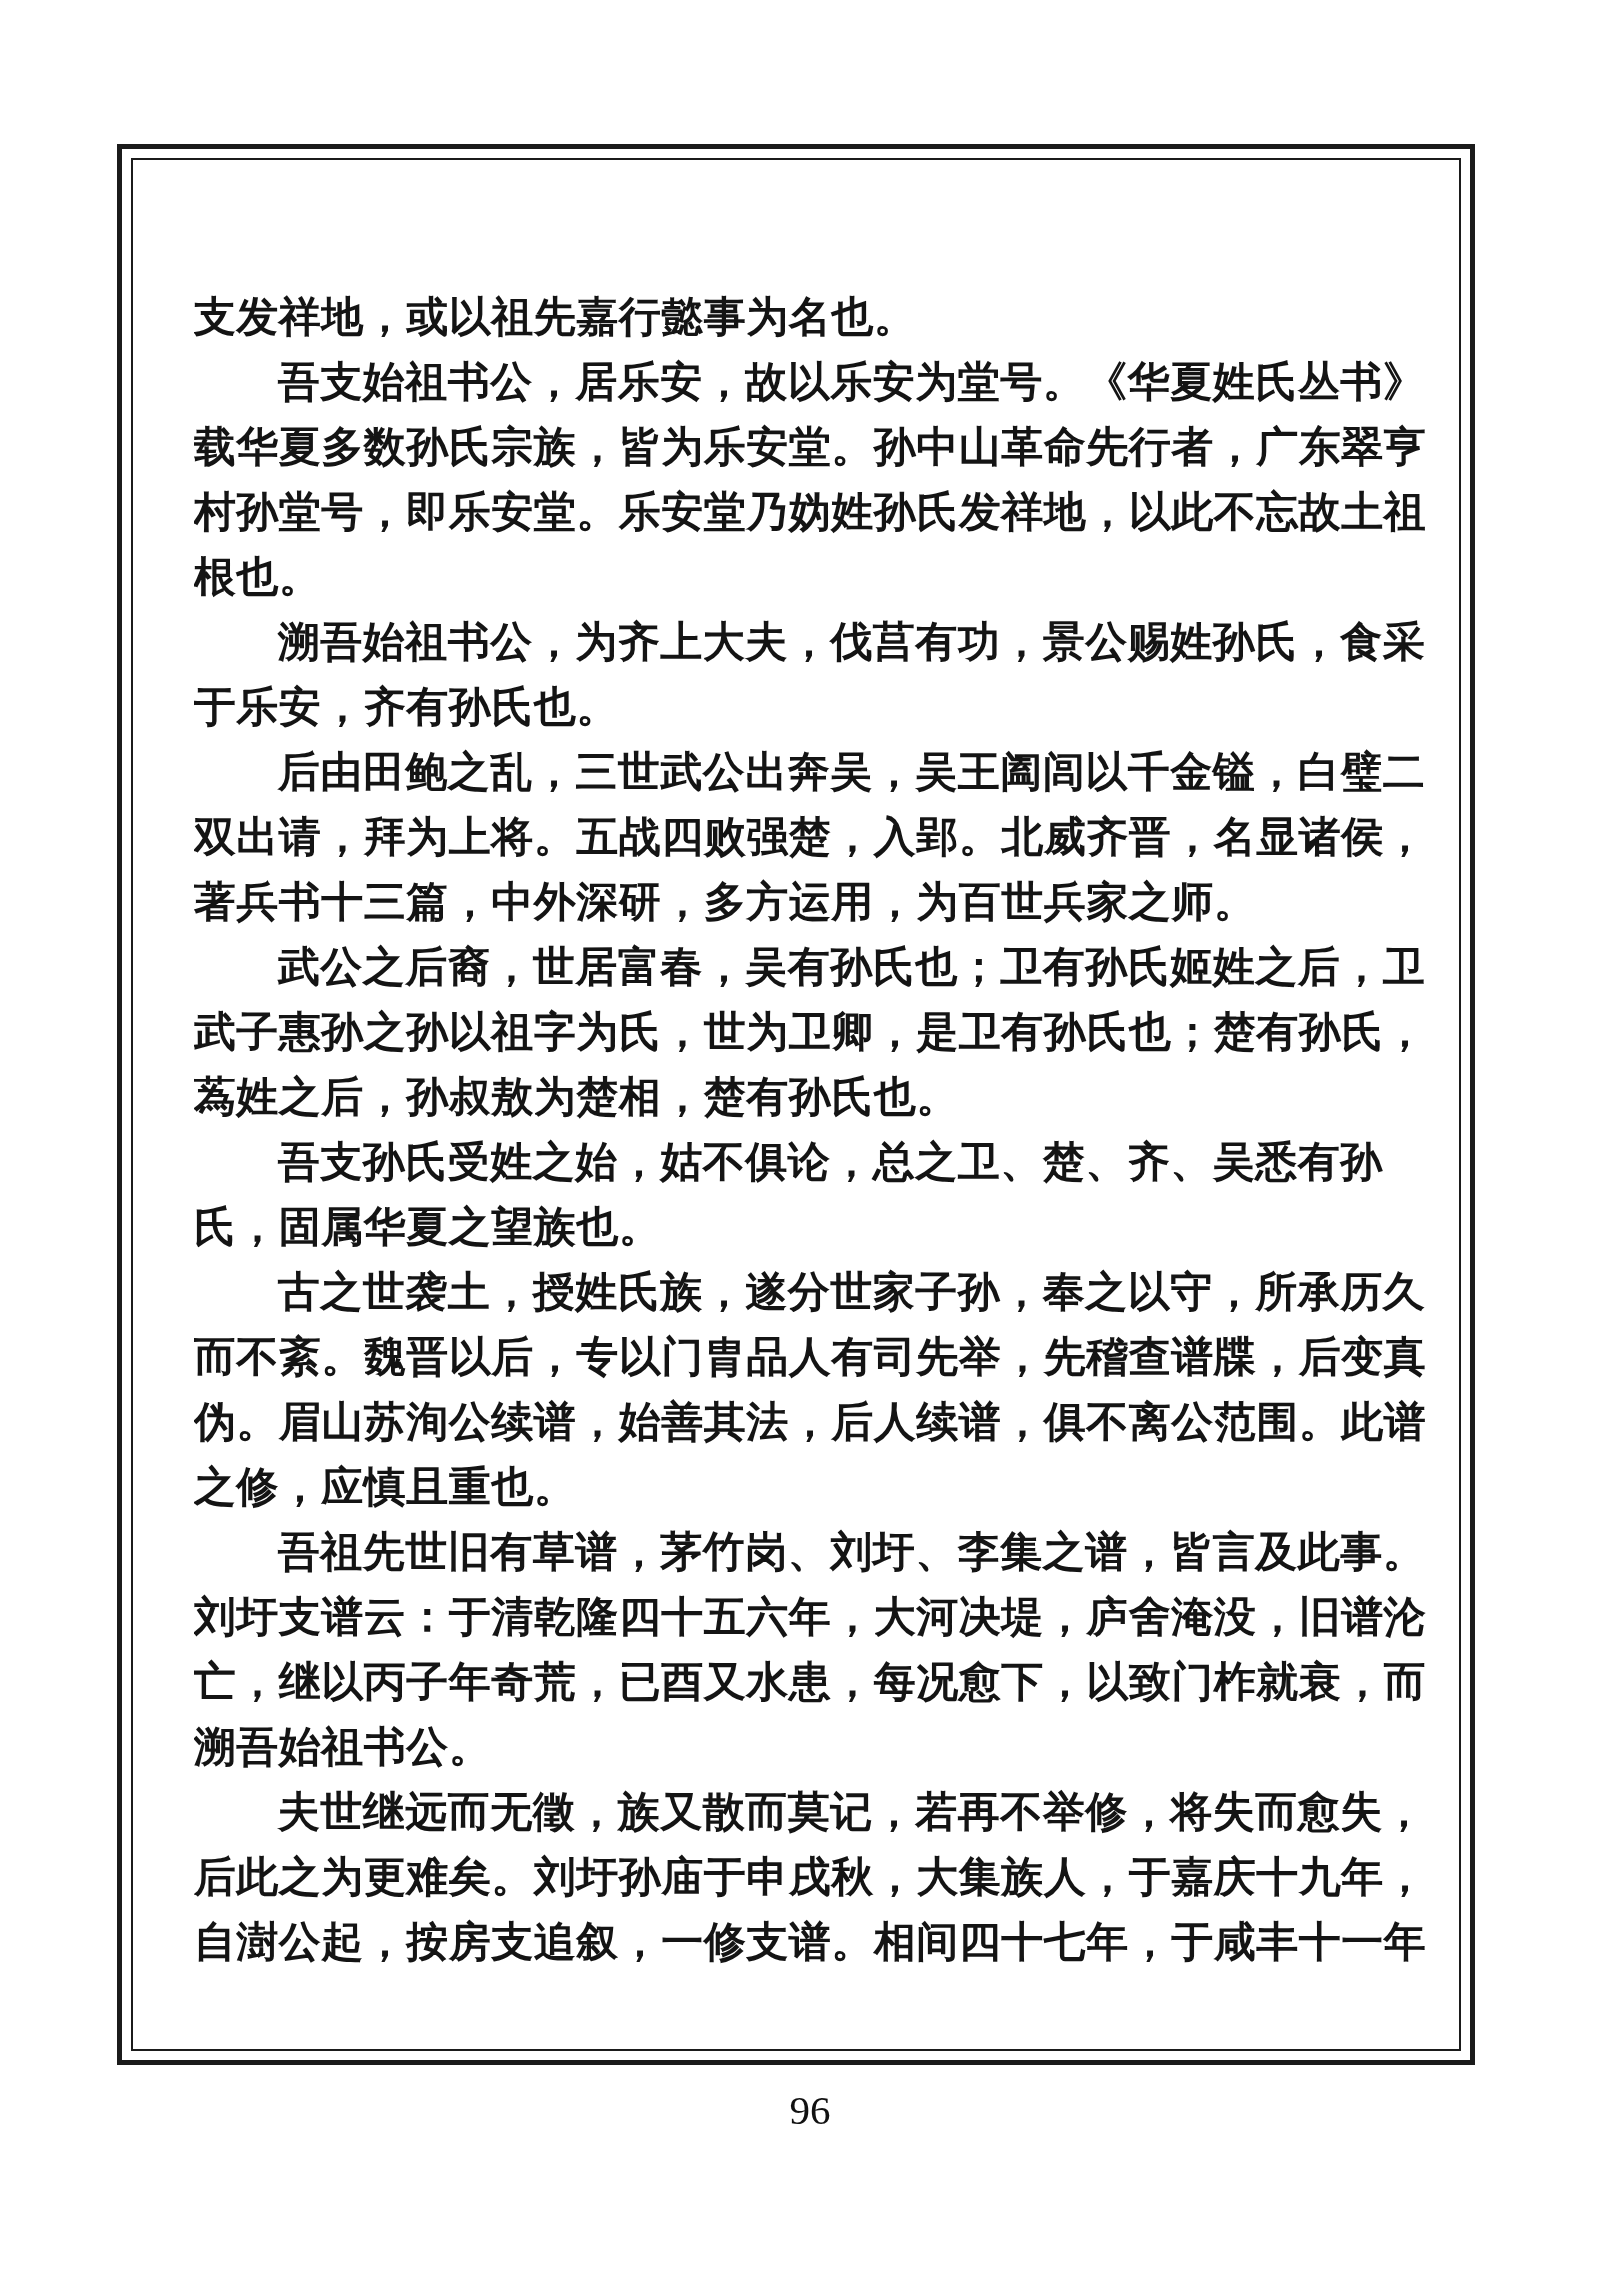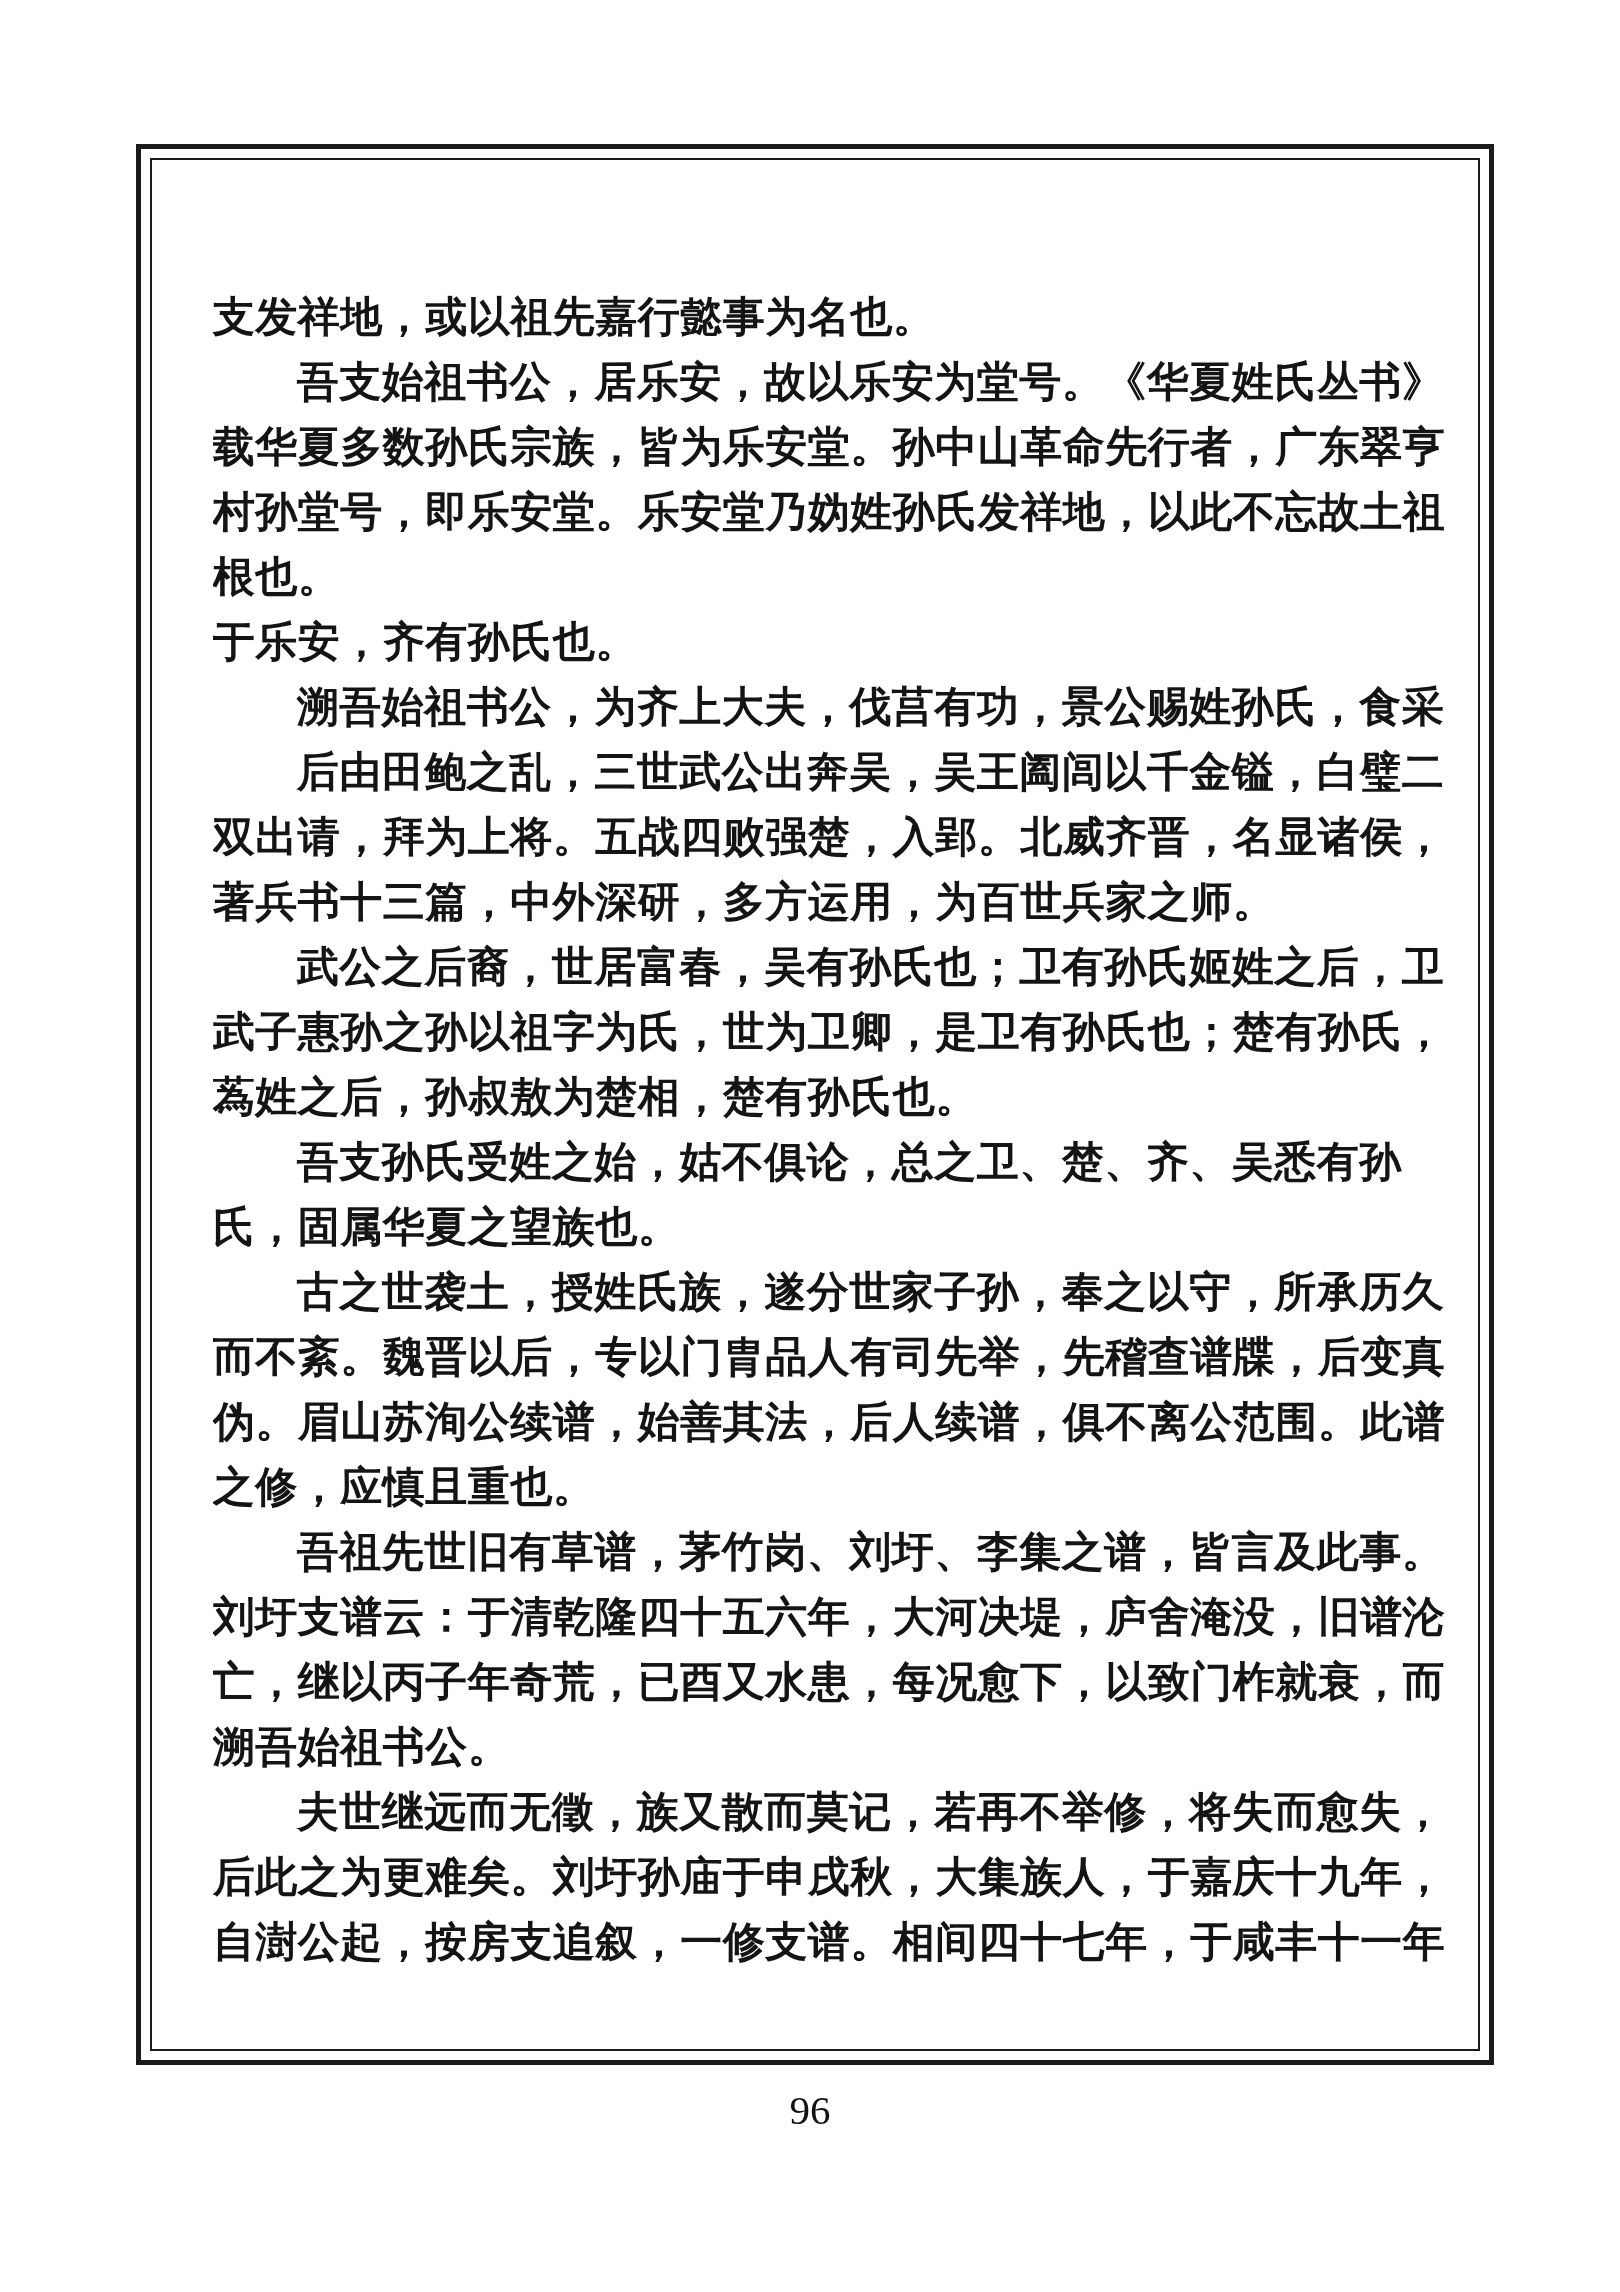--- a/index.html
+++ b/index.html
@@ -10,21 +10,21 @@
   .page {
     position: relative;
     width: 1620px;
     height: 2293px;
     background: #ffffff;
     overflow: hidden;
     font-family: "Liberation Serif", "DejaVu Serif", serif;
   }
   .frame-outer {
     position: absolute;
-    left: 136px;
+    left: 117px;
     top: 144px;
     width: 1358px;
     height: 1921px;
     border: 5.9px solid #1b1b1b;
     box-sizing: border-box;
     background: #ffffff;
   }
   .frame-inner {
     position: absolute;
     left: 8.8px;
@@ -71,22 +71,22 @@
 
 <div class="page">
   <div class="frame-outer">
     <div class="frame-inner">
       <div class="content" id="lines-container">
           <div class="line">支发祥地，或以祖先嘉行懿事为名也。</div>
           <div class="line indent">吾支始祖书公，居乐安，故以乐安为堂号。《华夏姓氏丛书》</div>
           <div class="line">载华夏多数孙氏宗族，皆为乐安堂。孙中山革命先行者，广东翠亨</div>
           <div class="line">村孙堂号，即乐安堂。乐安堂乃妫姓孙氏发祥地，以此不忘故土祖</div>
           <div class="line">根也。</div>
+          <div class="line indent">溯吾始祖书公，为齐上大夫，伐莒有功，景公赐姓孙氏，食采</div>
           <div class="line">于乐安，齐有孙氏也。</div>
-          <div class="line indent">溯吾始祖书公，为齐上大夫，伐莒有功，景公赐姓孙氏，食采</div>
           <div class="line indent">后由田鲍之乱，三世武公出奔吴，吴王阖闾以千金镒，白璧二</div>
           <div class="line">双出请，拜为上将。五战四败强楚，入郢。北威齐晋，名显诸侯，</div>
           <div class="line">著兵书十三篇，中外深研，多方运用，为百世兵家之师。</div>
           <div class="line indent">武公之后裔，世居富春，吴有孙氏也；卫有孙氏姬姓之后，卫</div>
           <div class="line">武子惠孙之孙以祖字为氏，世为卫卿，是卫有孙氏也；楚有孙氏，</div>
           <div class="line">蒍姓之后，孙叔敖为楚相，楚有孙氏也。</div>
           <div class="line indent">吾支孙氏受姓之始，姑不俱论，总之卫、楚、齐、吴悉有孙</div>
           <div class="line">氏，固属华夏之望族也。</div>
           <div class="line indent">古之世袭土，授姓氏族，遂分世家子孙，奉之以守，所承历久</div>
           <div class="line">而不紊。魏晋以后，专以门胄品人有司先举，先稽查谱牒，后变真</div>

